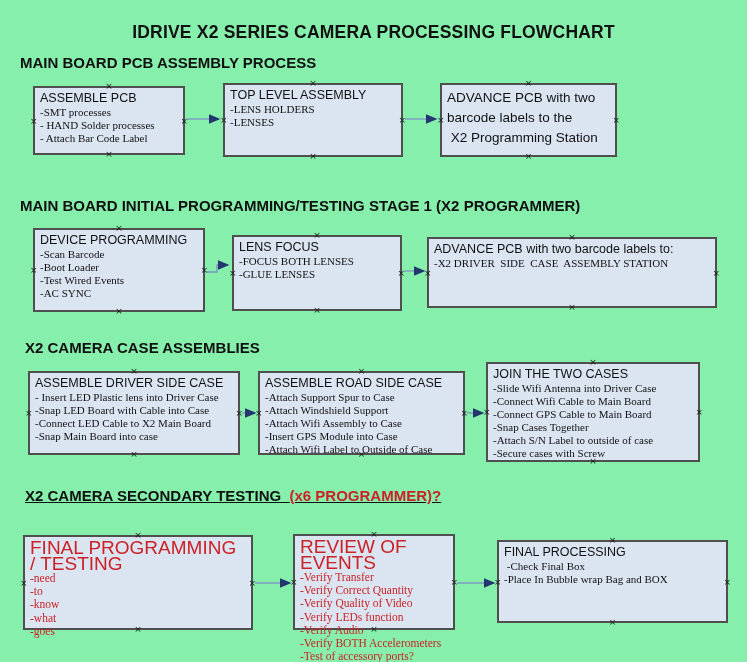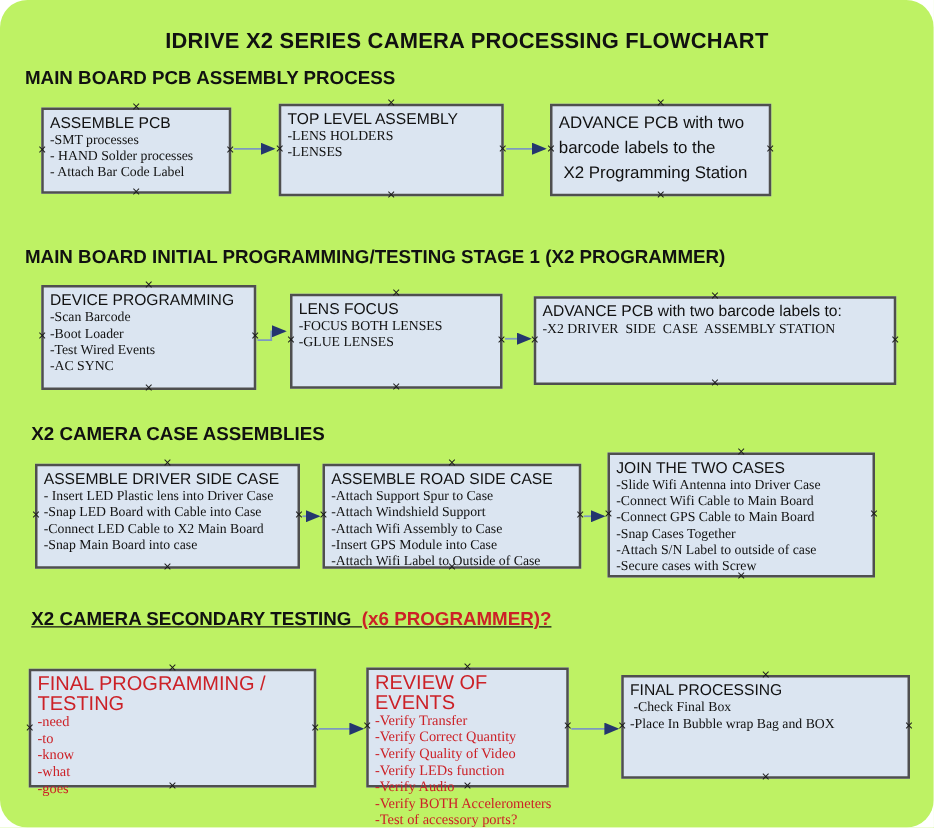--- a/index.html
+++ b/index.html
@@ -1,27 +1,27 @@
 <!DOCTYPE html>
 <html><head>
 <meta charset="utf-8">
 <style>
   html,body{margin:0;padding:0;background:#ffffff;}
   body{font-family:"Liberation Sans","DejaVu Sans",sans-serif;color:#111;}
-  .canvas{position:relative;width:747px;height:662px;background:#bef264;overflow:hidden;border-radius:22px;}
+  .canvas{position:relative;width:747px;height:662px;background:#86efac;overflow:hidden;}
   .page-title{position:absolute;top:22px;left:0;width:747px;text-align:center;
     font-size:17.5px;font-weight:bold;letter-spacing:.2px;}
   .sec-h{position:absolute;font-size:15px;font-weight:bold;white-space:pre;}
   .sec-h .red-part{color:#cc2127;}
   .box{position:absolute;background:#dbe5f1;border:2px solid #4f4f4f;
     box-sizing:border-box;padding:3px 5px;overflow:visible;}
   .box-title{font-weight:normal;font-size:12.5px;line-height:15px;white-space:pre-wrap;}
   .box-item{font-size:11px;line-height:13px;white-space:pre-wrap;font-family:Liberation Serif, serif;}
   .roomy .box-title{font-size:13.5px;line-height:20px;}
-  .red .box-title{color:#cc2127;font-size:16px;line-height:16px;}
+  .red .box-title{color:#cc2127;font-size:19px;line-height:16px;}
   .red .box-item{color:#cc2127;font-size:11.5px;line-height:13.2px;}
   .an{position:absolute;font-size:9px;line-height:9px;color:#1a1a1a;z-index:3;
      font-family:"DejaVu Sans",sans-serif;}
   .an-t{top:-6px;left:50%;transform:translateX(-50%);}
   .an-b{bottom:-6px;left:50%;transform:translateX(-50%);}
   .an-l{left:-5px;top:50%;transform:translateY(-50%);}
   .an-r{right:-5px;top:50%;transform:translateY(-50%);}
   svg.wires{position:absolute;top:0;left:0;z-index:2;pointer-events:none;}
 </style>
 </head>

